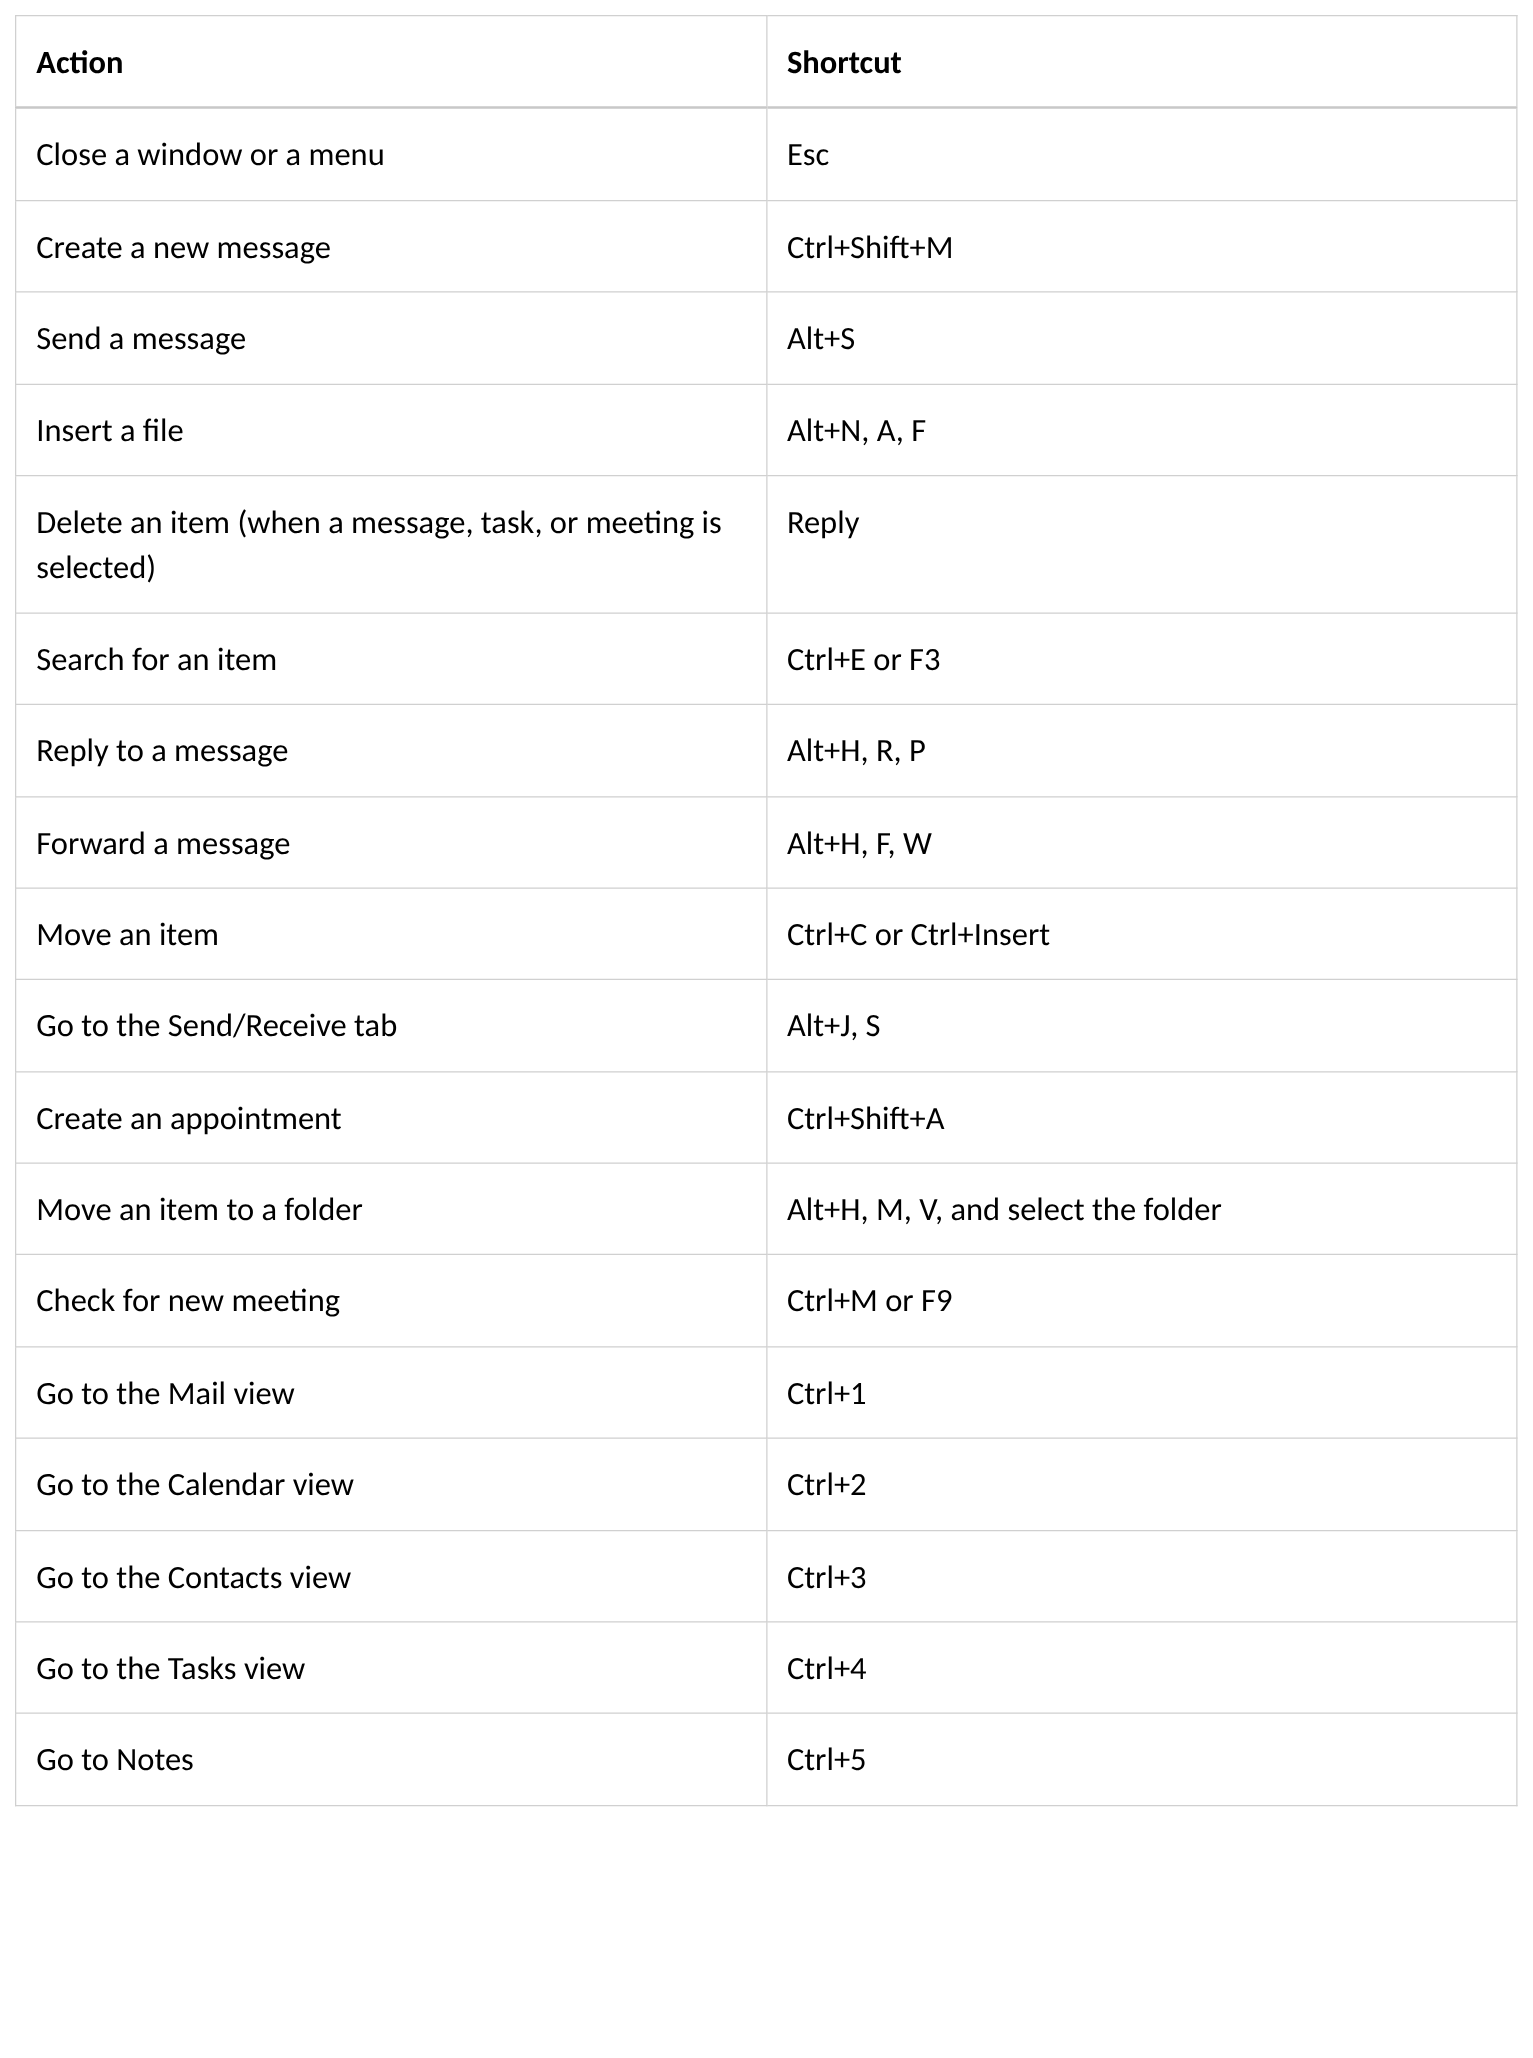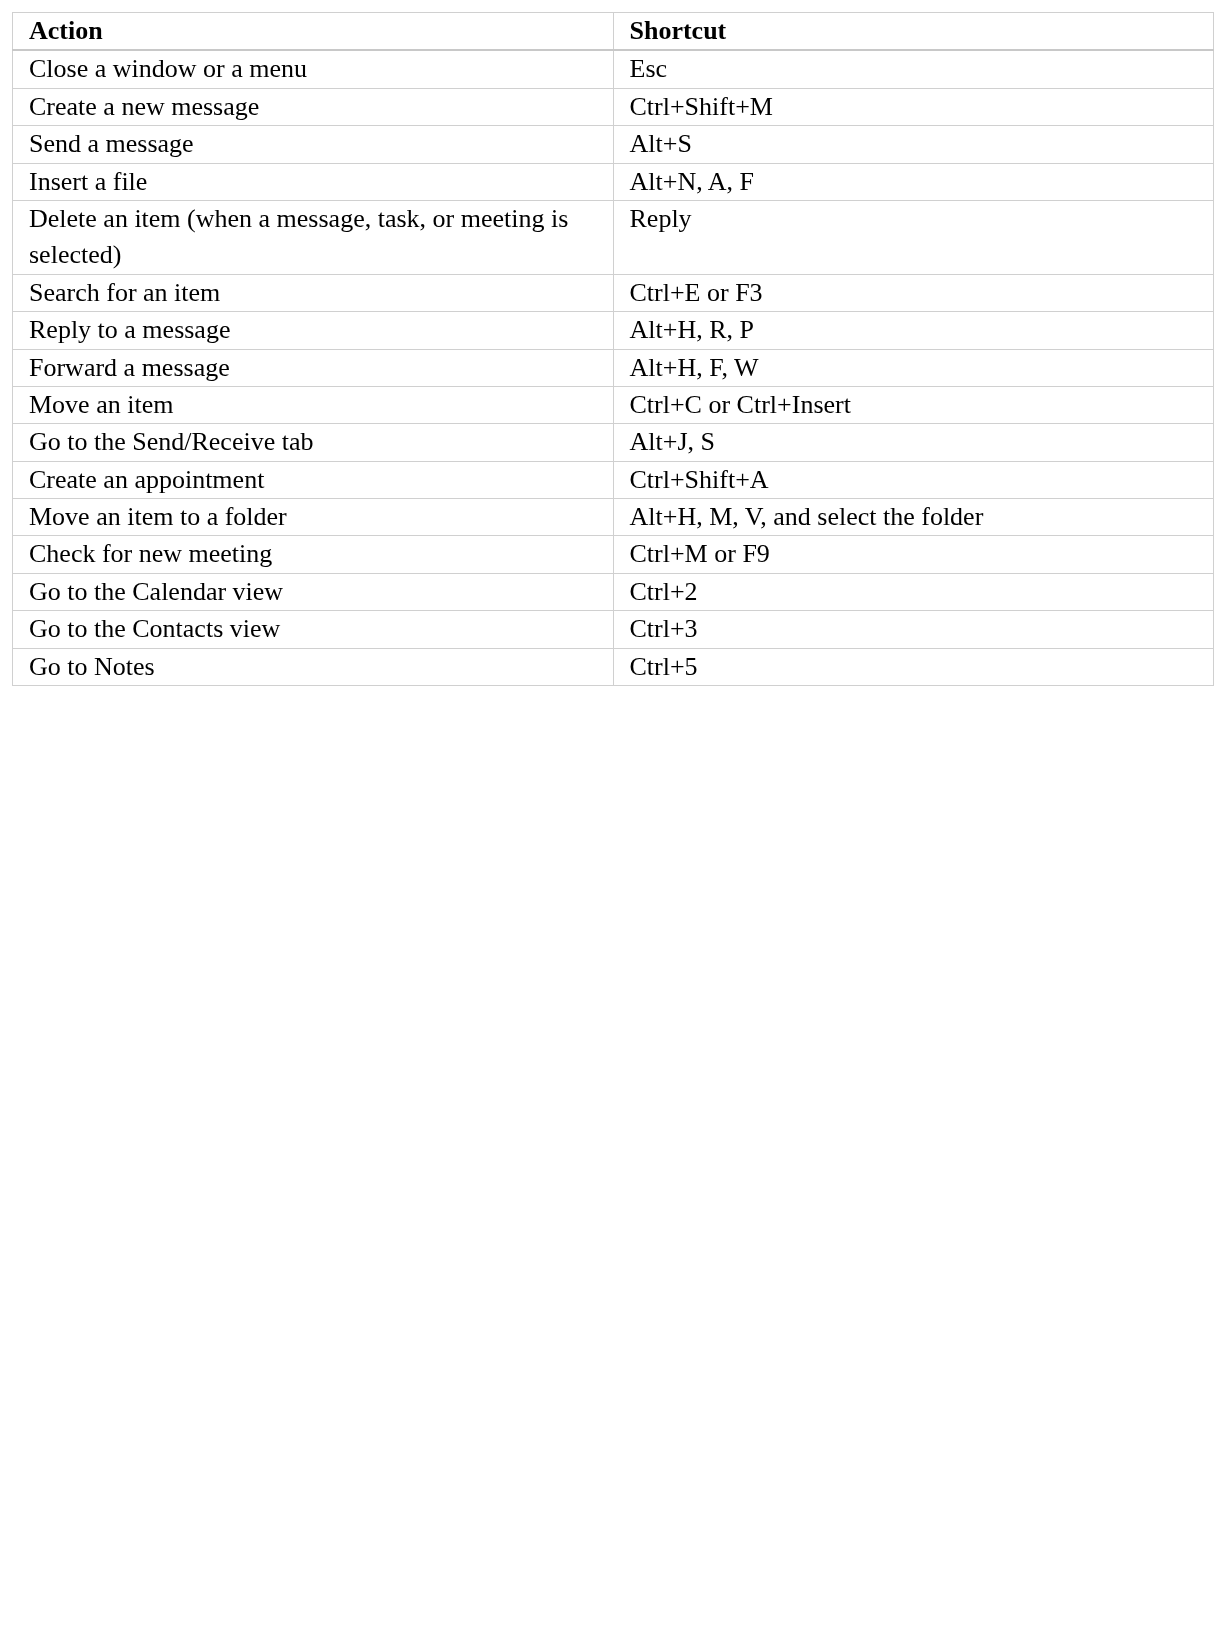--- a/index.html
+++ b/index.html
@@ -14,25 +14,24 @@
       font-size: 26px;
       color: #000000;
     }
     table {
       width: 100%;
       border-collapse: collapse;
       table-layout: fixed;
     }
     th, td {
       border: 1px solid #d0d0d0;
-      padding: 0 16px;
+      padding: 18px 16px;
       text-align: left;
       vertical-align: top;
       line-height: 1.4;
-      font-family: Liberation Serif, serif;
     }
     th {
       font-weight: 700;
       background: #ffffff;
       border-bottom: 2px solid #c8c8c8;
     }
     col.action-col {
       width: 50%;
     }
     col.shortcut-col {
@@ -100,25 +99,33 @@
     </tr>
     <tr>
       <td>Move an item to a folder</td>
       <td>Alt+H, M, V, and select the folder</td>
     </tr>
     <tr>
       <td>Check for new meeting</td>
       <td>Ctrl+M or F9</td>
     </tr>
     <tr>
+      <td>Go to the Mail view</td>
+      <td>Ctrl+1</td>
+    </tr>
+    <tr>
       <td>Go to the Calendar view</td>
       <td>Ctrl+2</td>
     </tr>
     <tr>
       <td>Go to the Contacts view</td>
       <td>Ctrl+3</td>
+    </tr>
+    <tr>
+      <td>Go to the Tasks view</td>
+      <td>Ctrl+4</td>
     </tr>
     <tr>
       <td>Go to Notes</td>
       <td>Ctrl+5</td>
     </tr>
   </tbody>
 </table>
 
 </body></html>

